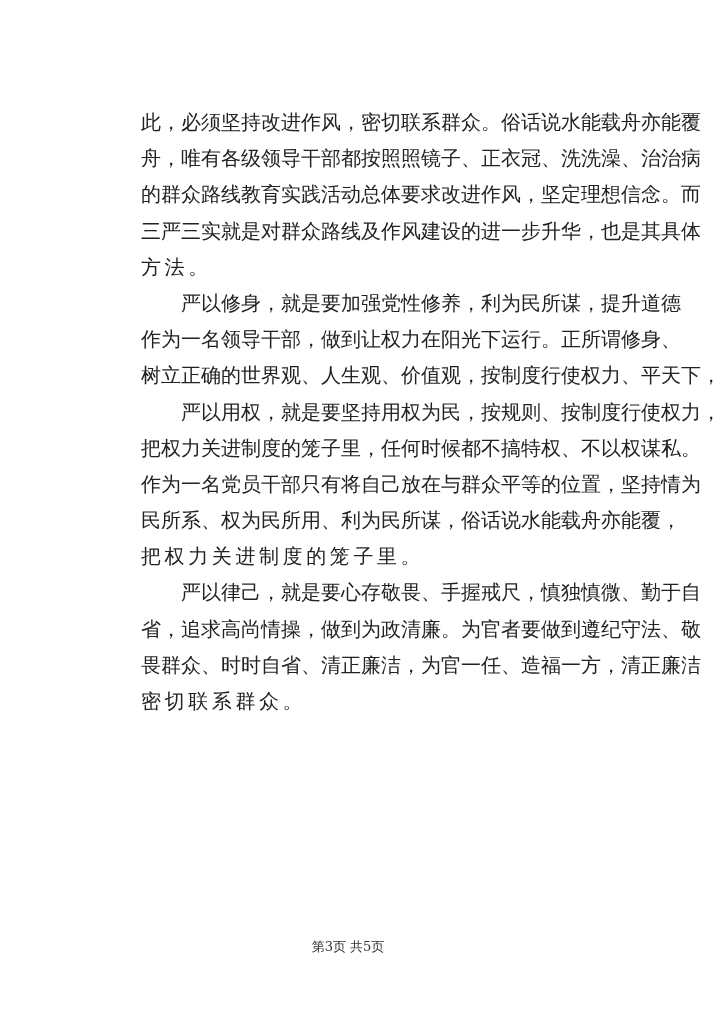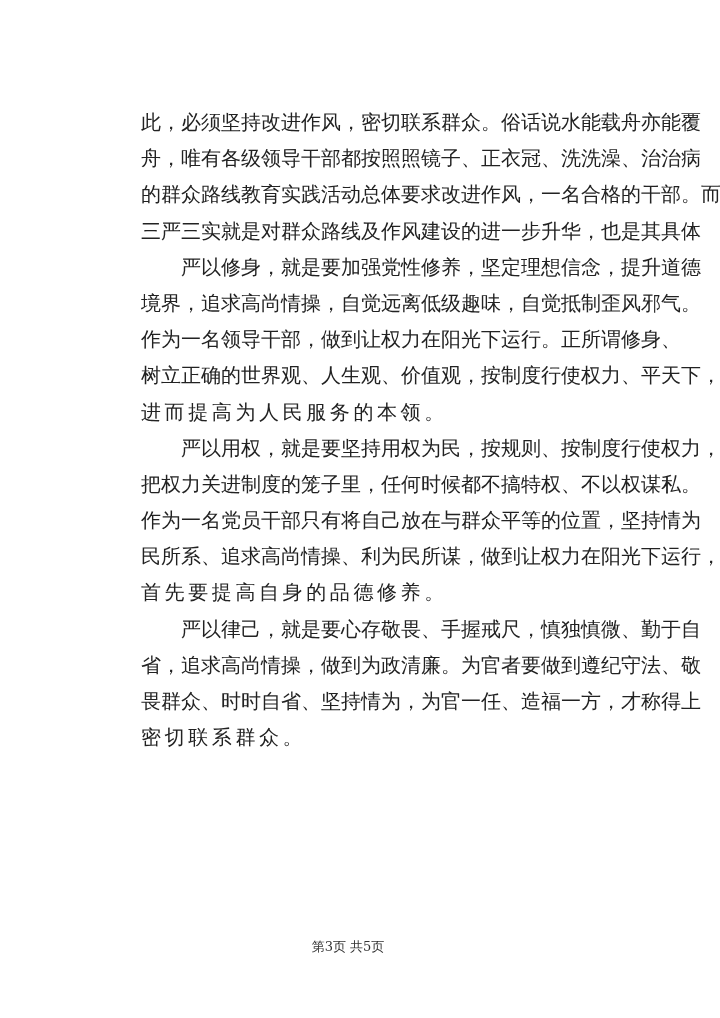--- a/index.html
+++ b/index.html
@@ -58,43 +58,42 @@
   </style>
 </head>
 <body>
 
 <div class="page">
   <div class="body-text">
 
     <div>
       <div class="line">此，必须坚持改进作风，密切联系群众。俗话说水能载舟亦能覆</div>
       <div class="line">舟，唯有各级领导干部都按照照镜子、正衣冠、洗洗澡、治治病</div>
-      <div class="line">的群众路线教育实践活动总体要求改进作风，一名合格的干部。而</div>
+      <div class="line">的群众路线教育实践活动总体要求改进作风，坚定理想信念。而</div>
       <div class="line">三严三实就是对群众路线及作风建设的进一步升华，也是其具体</div>
+      <div class="line last">方法。</div>
     </div>
 
     <div>
-      <div class="line indent">严以修身，就是要加强党性修养，坚定理想信念，提升道德</div>
-      <div class="line">境界，追求高尚情操，自觉远离低级趣味，自觉抵制歪风邪气。</div>
+      <div class="line indent">严以修身，就是要加强党性修养，利为民所谋，提升道德</div>
       <div class="line">作为一名领导干部，做到让权力在阳光下运行。正所谓修身、</div>
       <div class="line">树立正确的世界观、人生观、价值观，按制度行使权力、平天下，</div>
-      <div class="line last">进而提高为人民服务的本领。</div>
     </div>
 
     <div>
       <div class="line indent">严以用权，就是要坚持用权为民，按规则、按制度行使权力，</div>
       <div class="line">把权力关进制度的笼子里，任何时候都不搞特权、不以权谋私。</div>
       <div class="line">作为一名党员干部只有将自己放在与群众平等的位置，坚持情为</div>
-      <div class="line">民所系、追求高尚情操、利为民所谋，做到让权力在阳光下运行，</div>
-      <div class="line last">首先要提高自身的品德修养。</div>
+      <div class="line">民所系、权为民所用、利为民所谋，俗话说水能载舟亦能覆，</div>
+      <div class="line last">把权力关进制度的笼子里。</div>
     </div>
 
     <div>
       <div class="line indent">严以律己，就是要心存敬畏、手握戒尺，慎独慎微、勤于自</div>
       <div class="line">省，追求高尚情操，做到为政清廉。为官者要做到遵纪守法、敬</div>
-      <div class="line">畏群众、时时自省、坚持情为，为官一任、造福一方，才称得上</div>
+      <div class="line">畏群众、时时自省、清正廉洁，为官一任、造福一方，清正廉洁</div>
       <div class="line last">密切联系群众。</div>
     </div>
 
   </div>
 
   <div class="footer">第3页 共5页</div>
 </div>
 
 </body></html>

